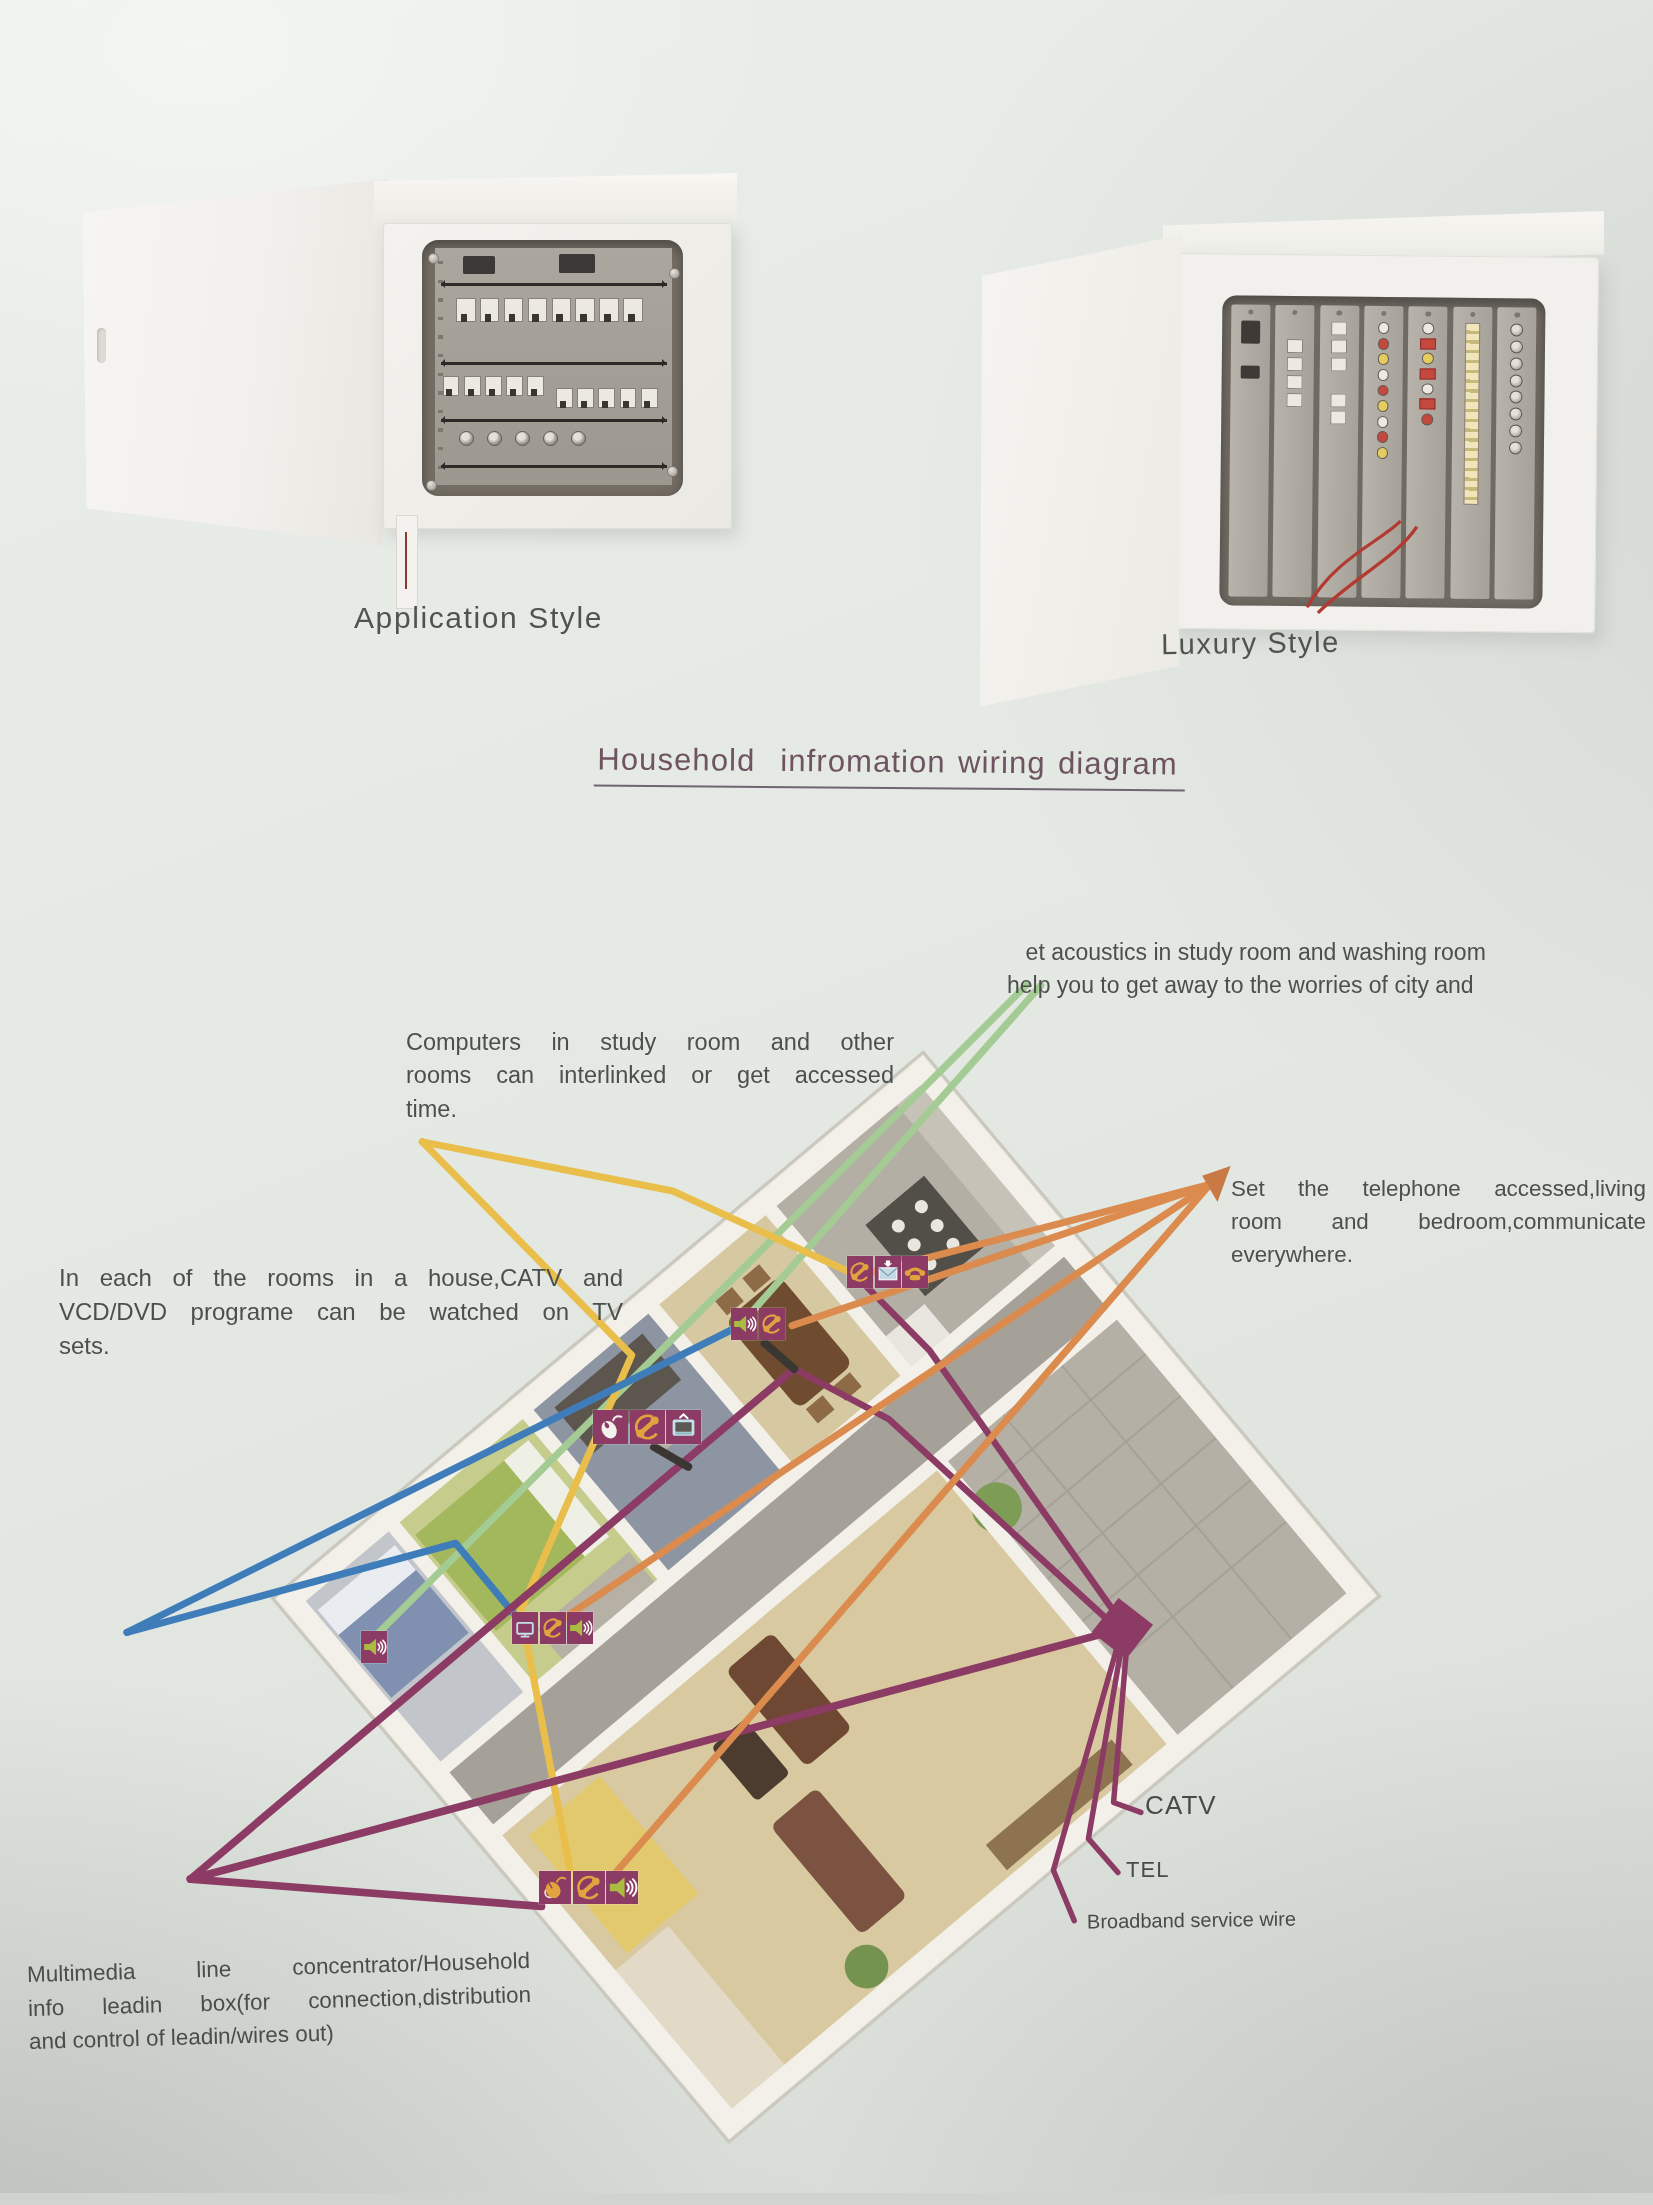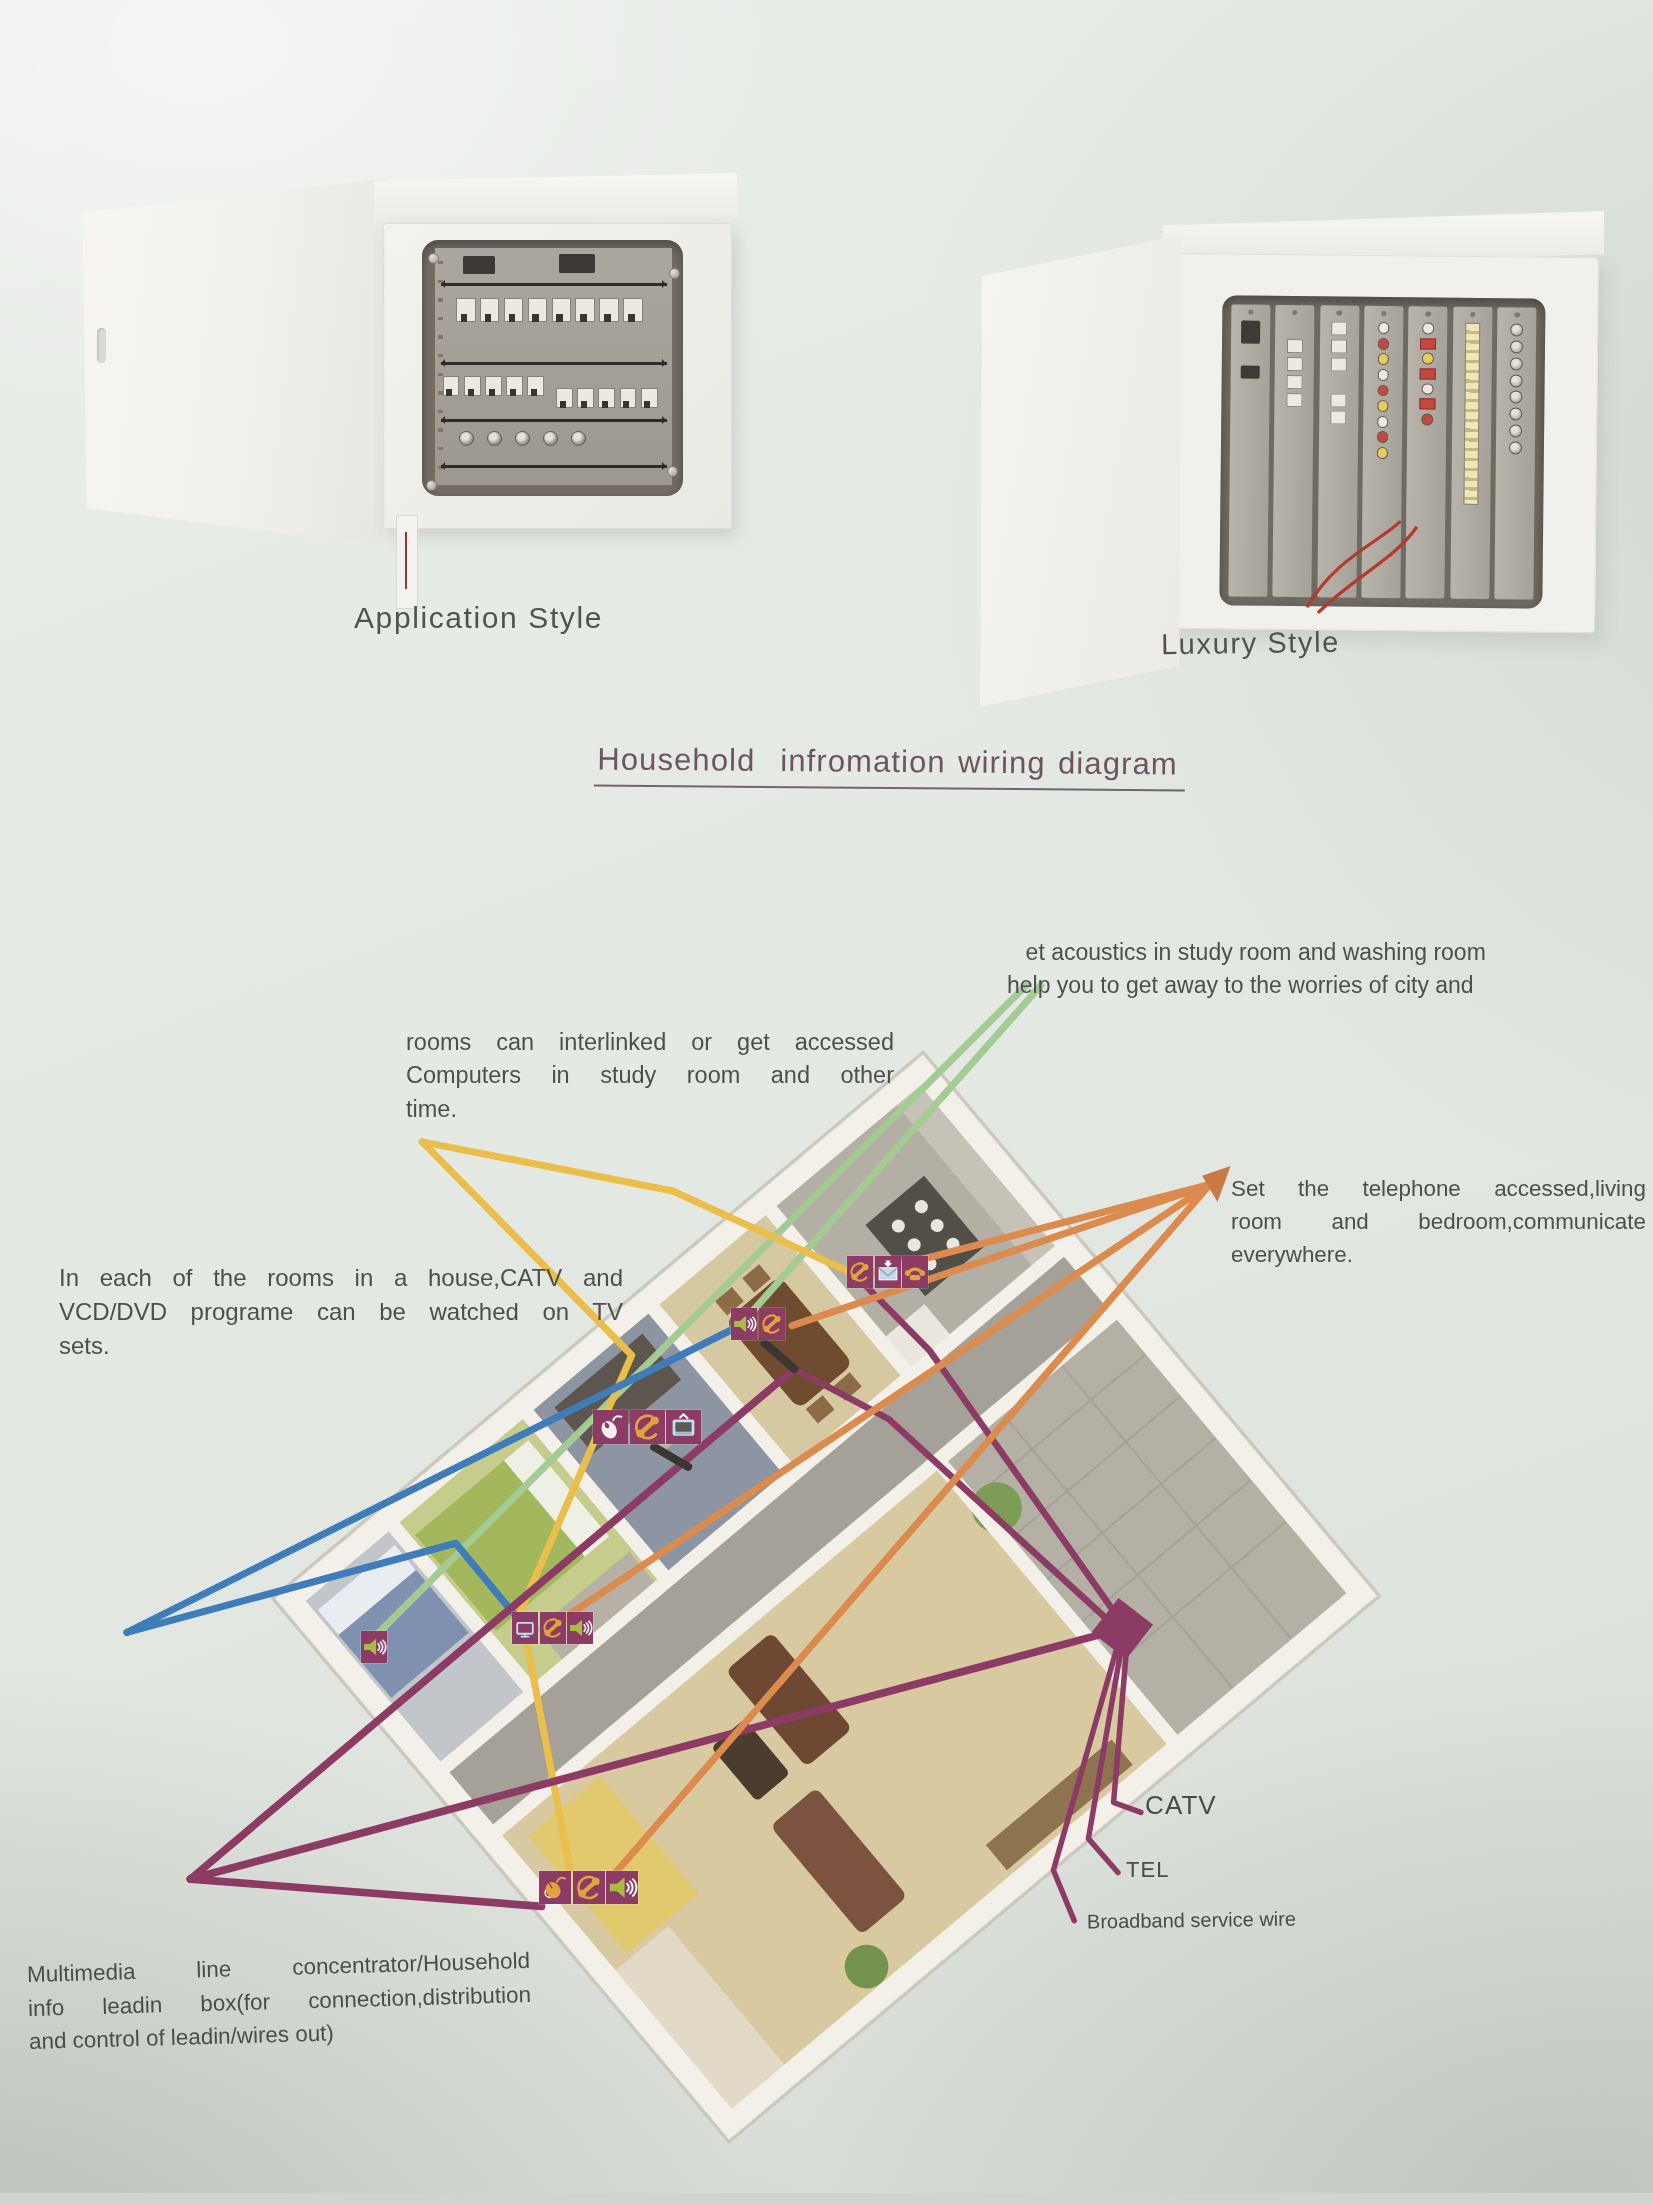--- a/index.html
+++ b/index.html
@@ -495,22 +495,22 @@
           </g>
         </svg>
       </span>
   </div>
 
   <div class="ann" id="ann-acoustics">
     <span class="ln">et acoustics in study room and washing room</span>
     <span class="ln">help you to get away to the worries of city and</span>
   </div>
   <div class="ann" id="ann-computers">
+    <span class="ln jl">Computers in study room and other</span>
     <span class="ln jl">rooms can interlinked or get accessed</span>
-    <span class="ln jl">Computers in study room and other</span>
     <span class="ln">time.</span>
   </div>
   <div class="ann" id="ann-telephone">
     <span class="ln jl">Set the telephone accessed,living</span>
     <span class="ln jl">room and bedroom,communicate</span>
     <span class="ln">everywhere.</span>
   </div>
   <div class="ann" id="ann-catv">
     <span class="ln jl">In each of the rooms in a house,CATV and</span>
     <span class="ln jl">VCD/DVD programe can be watched on TV</span>

